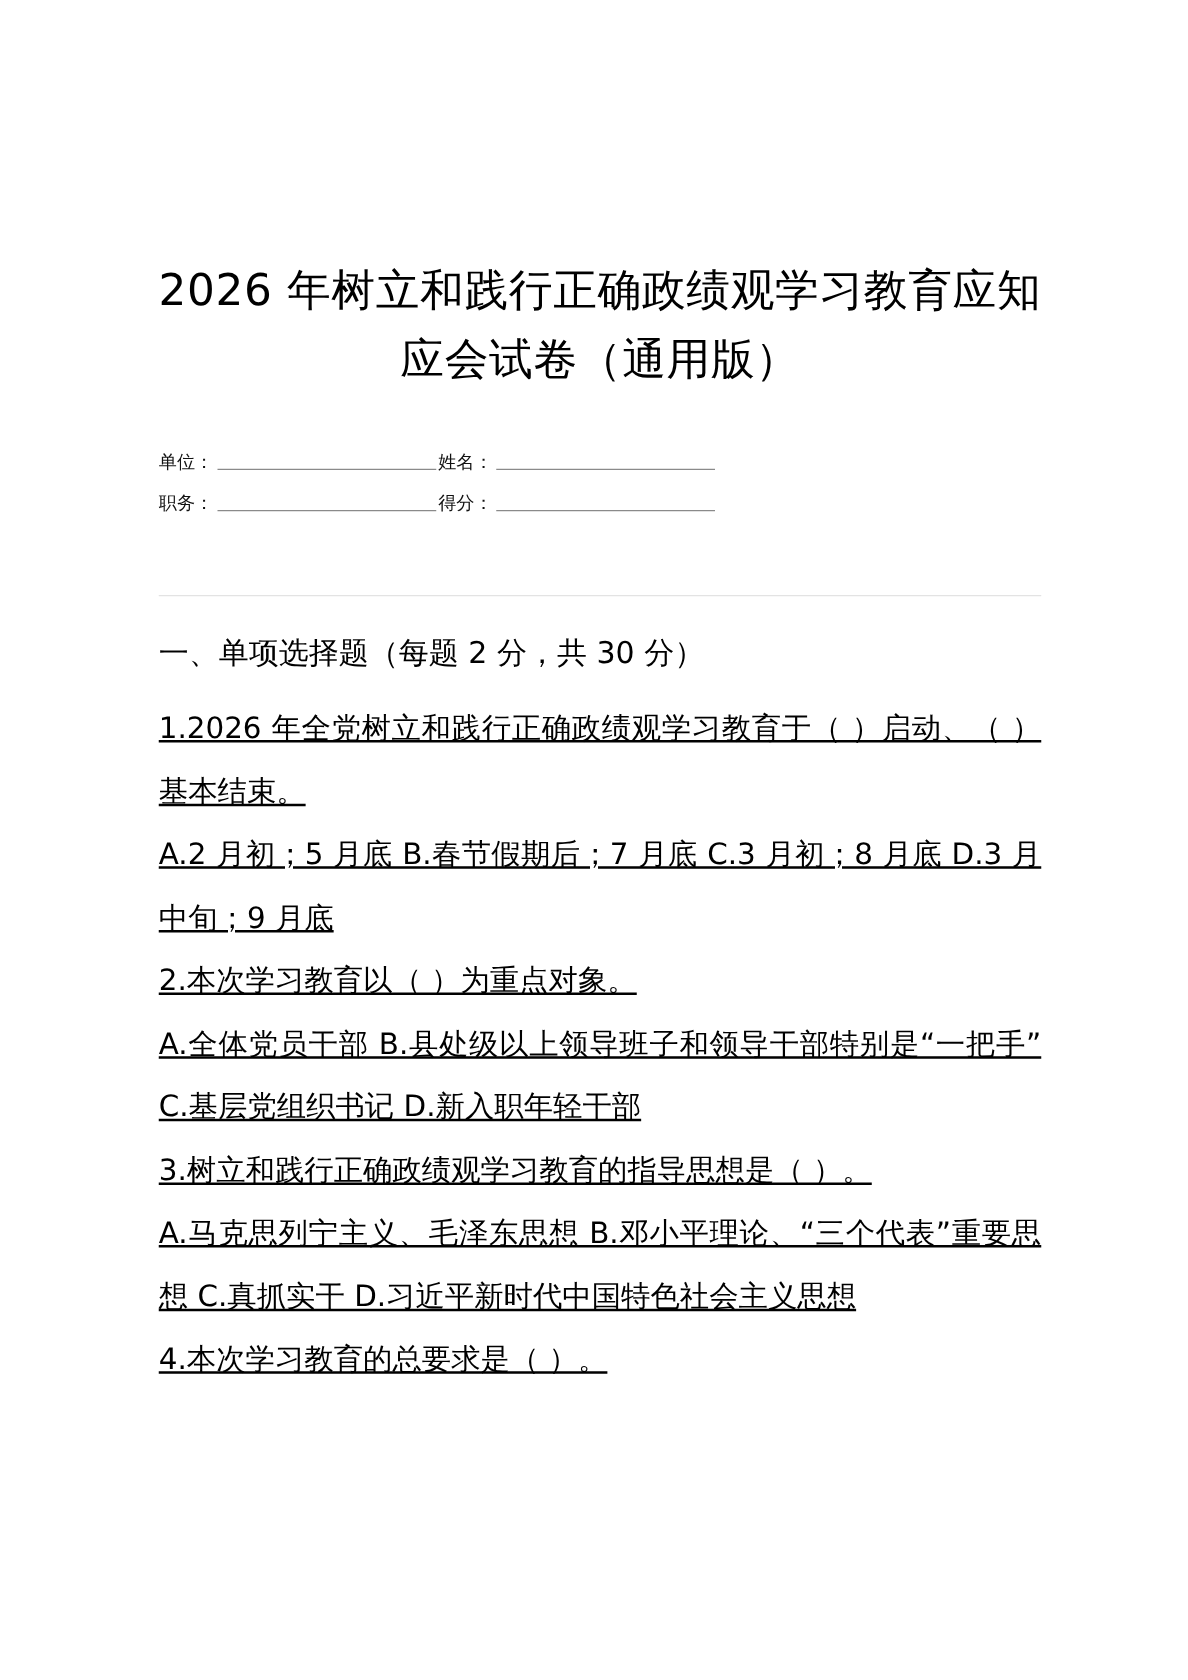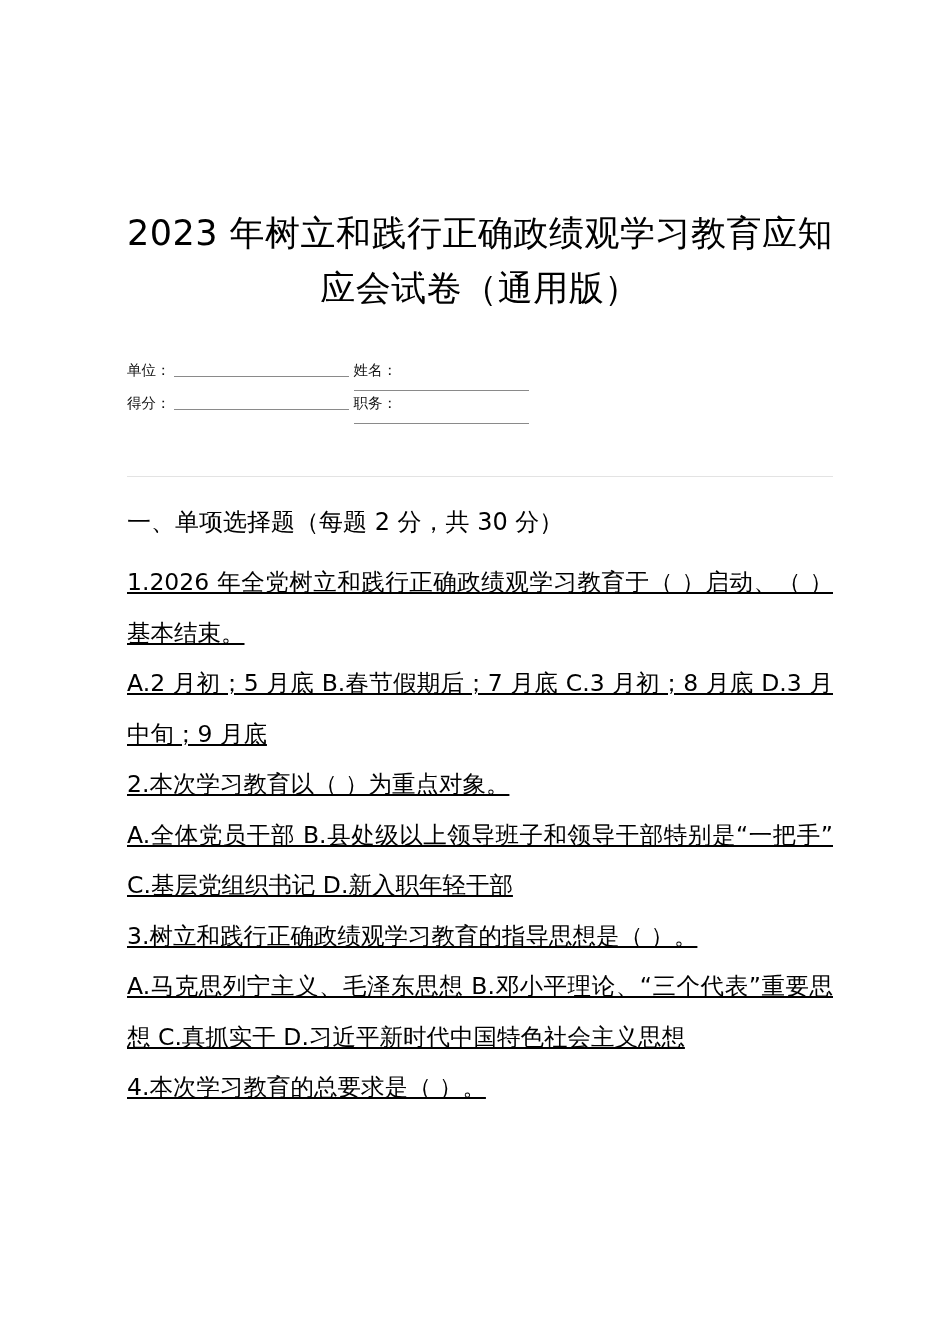--- a/index.html
+++ b/index.html
@@ -54,21 +54,21 @@
     }
     .field-label { }
     .blank {
       display: inline-block;
       width: 175px;
       height: 1px;
       border-bottom: 1.5px solid #8a8a8a;
       margin-left: 3px;
       transform: translateY(2px);
     }
-    .field + .field { margin-left: 2px; flex-direction: column; }
+    .field + .field { margin-left: 2px; }
     .exam-info span + span { margin-left: 44px; }
     .divider {
       position: absolute;
       left: 0;
       top: 476px;
       width: 706px;
       height: 0;
       border-top: 1px solid #e3e3e3;
     }
     .section-heading {
@@ -96,42 +96,42 @@
       word-break: break-all;
       text-decoration: underline;
     }
   </style>
 </head>
 <body>
 
 <div class="page">
 
   <h1 class="title">
-    <span>2023 年树立和践行正确政绩观学习教育应知</span><br>
+    <span>2026 年树立和践行正确政绩观学习教育应知</span><br>
     <span>应会试卷（通用版）</span>
   </h1>
 
   <div class="meta">
     <div class="meta-row">
       <span class="field">
         <span class="field-label">单位：</span>
         <span class="blank"></span>
       </span>
       <span class="field">
         <span class="field-label">姓名：</span>
         <span class="blank"></span>
       </span>
     </div>
     <div class="meta-row">
       <span class="field">
-        <span class="field-label">得分：</span>
+        <span class="field-label">职务：</span>
         <span class="blank"></span>
       </span>
       <span class="field">
-        <span class="field-label">职务：</span>
+        <span class="field-label">得分：</span>
         <span class="blank"></span>
       </span>
     </div>
   </div>
 
   <div class="divider"></div>
 
   <h2 class="section-heading">一、单项选择题（每题 2 分，共 30 分）</h2>
 
   <div class="questions">

